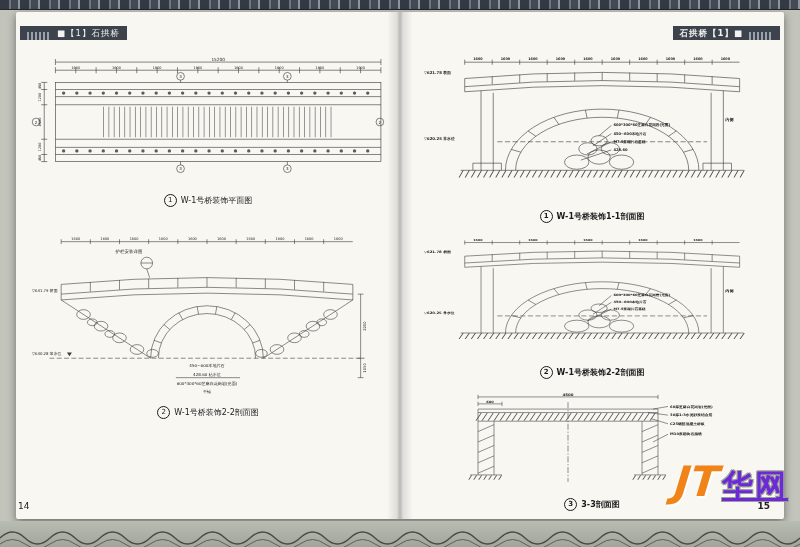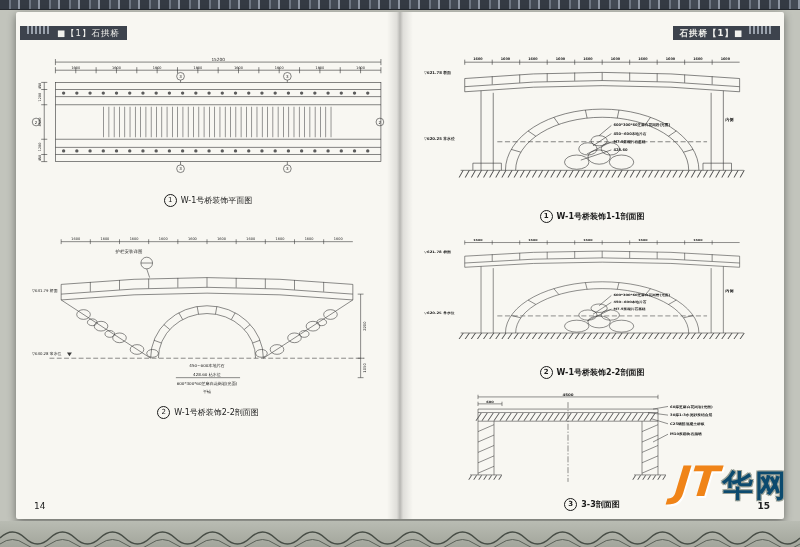--- a/index.html
+++ b/index.html
@@ -13,40 +13,40 @@
   .edge-bottom svg{display:block;}
   .book{position:absolute;left:16px;right:16px;top:12px;bottom:28px;background:#f8f7f2;
         box-shadow:0 3px 9px rgba(0,0,0,.45);border-radius:2px;}
   .page{position:absolute;top:0;width:384px;height:507px;}
   .page.left{left:0;}
   .page.right{right:0;font-weight:bold;}
   .spine{position:absolute;left:50%;top:0;bottom:0;width:26px;transform:translateX(-50%);
     background:linear-gradient(90deg,rgba(0,0,0,0) 0%,rgba(0,0,0,.10) 38%,rgba(0,0,0,.26) 50%,rgba(0,0,0,.10) 62%,rgba(0,0,0,0) 100%);}
   .band{position:absolute;top:14px;height:14px;background:#3d434d;color:#f2f2ee;
         font-size:8.5px;line-height:14px;letter-spacing:1px;padding:0 7px;
-        display:flex;align-items:flex-start;gap:6px;}
+        display:flex;align-items:flex-end;gap:6px;}
   .band .fret{width:24px;height:8px;
         background:repeating-linear-gradient(90deg,#99a1ac 0 2px,rgba(0,0,0,0) 2px 4px);}
   .band-left{left:4px;}
   .band-right{right:4px;}
   .fig{position:absolute;}
   .fig svg{display:block;width:100%;height:100%;}
   svg text{font-family:"DejaVu Sans",sans-serif;}
   .cap{position:absolute;left:0;right:0;display:flex;justify-content:center;align-items:center;
        gap:4px;font-size:8px;color:#1b1b1b;}
   .cnum{width:11px;height:11px;border:1px solid #1b1b1b;border-radius:50%;font-size:7px;
         line-height:11px;text-align:center;flex:0 0 auto;}
   .pnum{position:absolute;bottom:8px;font-size:9px;color:#222;}
-  .pnum.pl{left:18px;}
+  .pnum.pl{left:2px;}
   .pnum.pr{right:14px;text-align:right;}
   .wm{position:absolute;right:12px;bottom:40px;display:flex;align-items:baseline;gap:3px;z-index:5;}
   .wm-jt{font-size:42px;font-weight:900;font-style:italic;color:#f08418;
          text-shadow:1.5px 1.5px 0 #ffffff;transform:skewX(-6deg);}
-  .wm-cn{font-size:31px;font-weight:700;letter-spacing:2px;color:#0c4a6e;
-         text-shadow:1px 1px 0 #9aa096,-1px -1px 0 #9aa096,1px -1px 0 #9aa096,-1px 1px 0 #9aa096;}
+  .wm-cn{font-size:31px;font-weight:700;letter-spacing:2px;color:#6d28d9;
+         text-shadow:1px 1px 0 #9aa096,-1px -1px 0 #9aa096,1px -1px 0 #9aa096,-1px 1px 0 #9aa096;text-decoration:underline;}
 </style>
 </head>
 <body>
 
 <div class="scan">
   <div class="edge-top"></div>
 
   <div class="book">
 
     <div class="page left">

